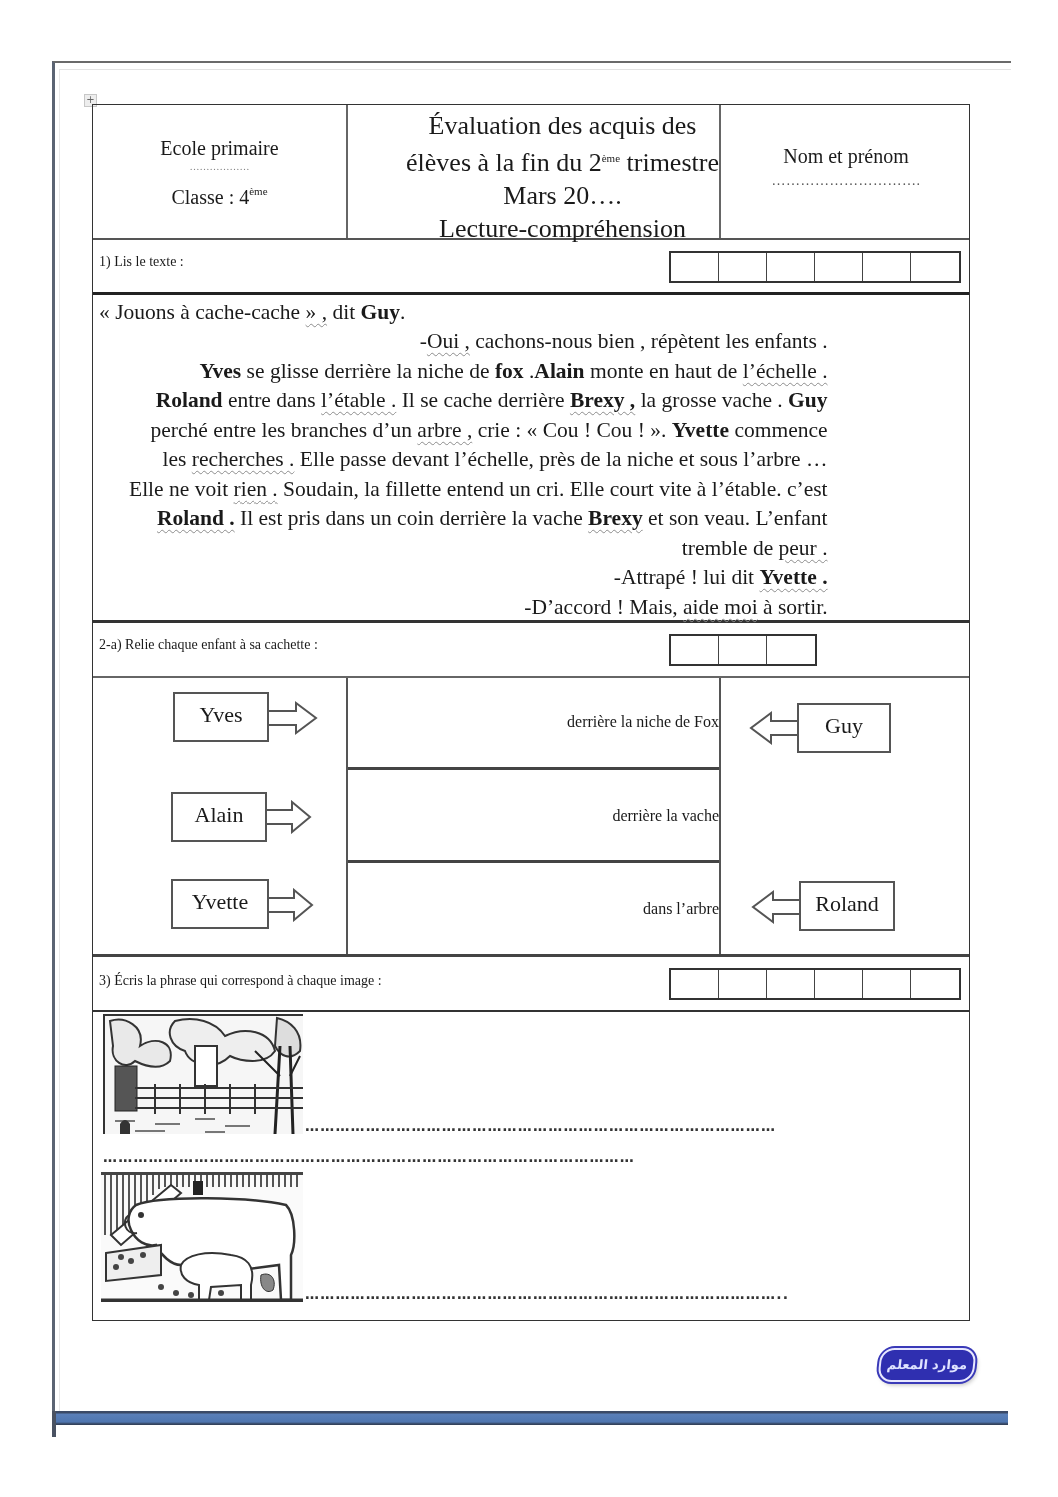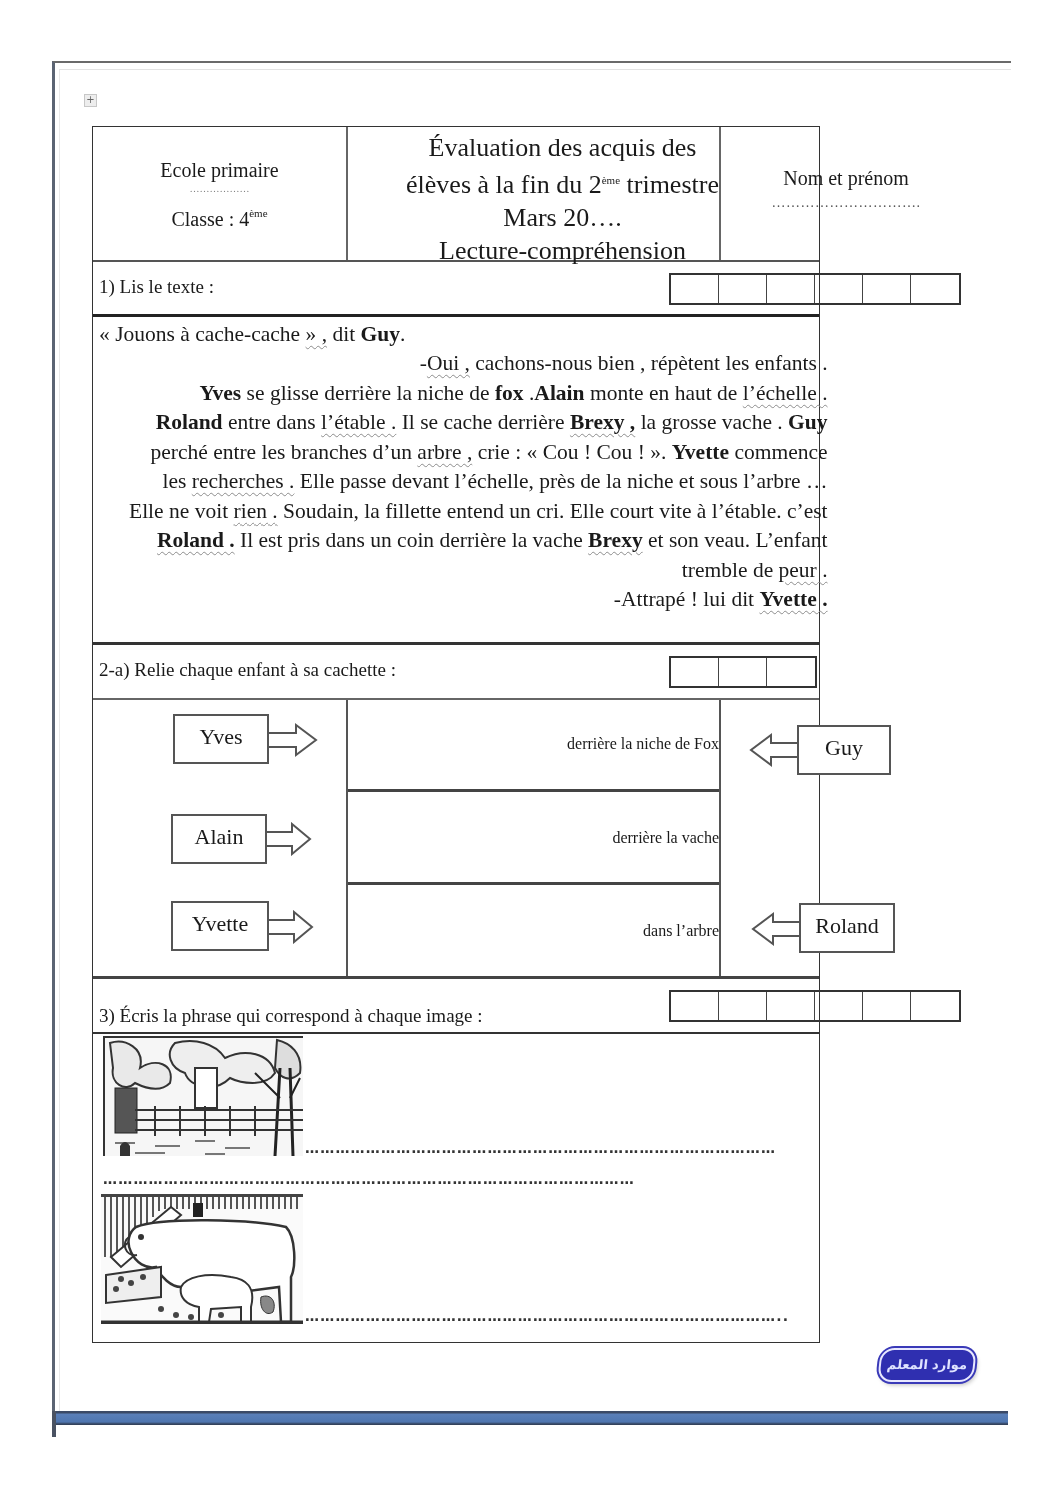--- a/index.html
+++ b/index.html
@@ -7,41 +7,41 @@
 
   
   .page-frame { position: absolute; left: 52px; top: 61px; width: 956px; height: 1352px; border-top: 2px solid #6a6a6a; border-left: 3px solid #5b6473; }
   .page-frame-inner { position: absolute; left: 4px; top: 6px; right: 0; bottom: 0; border-top: 1px solid #e3e3e3; border-left: 1px solid #e8e8e8; }
   .bottom-bar { position: absolute; left: 52px; top: 1411px; width: 956px; height: 14px; background: linear-gradient(#3b4a66 0, #3b4a66 2px, #5a7fb8 3px, #4f76b0 11px, #33425c 13px); }
   .bottom-bar-tick { position: absolute; left: 52px; top: 1411px; width: 4px; height: 26px; background: #4a5262; }
 
   .table-move-handle { position: absolute; left: 84px; top: 94px; width: 11px; height: 11px; border: 1px solid #c7c7c7; background: #ededed; color: #666; font-size: 10px; line-height: 10px; text-align: center; font-family: "DejaVu Sans", sans-serif; }
 
   
-  .sheet { position: absolute; left: 92px; top: 104px; width: 728px; height: 1217px; border: 1.5px solid #333; box-sizing: border-box; margin-top: 22px; }
+  .sheet { position: absolute; left: 92px; top: 104px; width: 878px; height: 1217px; border: 1.5px solid #333; box-sizing: border-box; }
 
   .row { position: absolute; left: 0; width: 100%; box-sizing: border-box; }
 
   
   .hdr { top: 0; height: 135px; border-bottom: 2px solid #555; }
   .hdr-cell { position: absolute; top: 0; height: 100%; box-sizing: border-box; text-align: center; }
   .hdr-left { left: 0; width: 255px; border-right: 2px solid #666; }
   .hdr-mid { left: 255px; width: 373px; border-right: 2px solid #666; }
   .hdr-right { left: 628px; width: 250px; }
   .school { position: absolute; top: 32px; left: 0; width: 100%; font-size: 20px; }
   .school-dots { position: absolute; top: 56px; left: 0; width: 100%; font-size: 10px; color: #777; letter-spacing: 0px; }
   .classe { position: absolute; top: 80px; left: 0; width: 100%; font-size: 20px; }
   .classe sup, .title sup { font-size: 11px; vertical-align: 9px; }
   .title { position: absolute; top: 4px; left: 0; width: 100%; font-size: 26px; line-height: 33px; padding-left: 29px; }
   .title div { white-space: nowrap; }
   .nom { position: absolute; top: 40px; left: 0; width: 100%; font-size: 20px; }
   .nom-dots { position: absolute; top: 68px; left: 0; width: 100%; font-size: 14px; color: #555; letter-spacing: 0.5px; }
 
   
-  .q-label { position: absolute; left: 6px; font-size: 19px; white-space: nowrap; }
+  .q-label { position: absolute; left: 6px; font-size: 14px; white-space: nowrap; }
   .score { position: absolute; display: flex; border: 2px solid #333; box-sizing: border-box; height: 32px; }
   .score-cell { width: 48px; height: 100%; border-right: 1.5px solid #444; box-sizing: border-box; }
   .score-cell:last-child { border-right: none; }
 
   .q1 { top: 135px; height: 55px; border-bottom: 3px solid #222; }
   .q1 .q-label { top: 14px; }
   .q1 .score { left: 576px; top: 11px; }
 
   .reading { top: 190px; height: 328px; border-bottom: 3px solid #333; font-size: 21.5px; line-height: 29.5px; text-align: right; }
   .reading p { margin: 0; white-space: nowrap; }
@@ -62,21 +62,21 @@
   .place { position: absolute; left: 0; width: 100%; box-sizing: border-box; text-align: right; font-size: 16px; }
   .place.p0 { top: 0; height: 92px; border-bottom: 3px solid #444; line-height: 88px; }
   .place.p1 { top: 92px; height: 93px; border-bottom: 3px solid #444; line-height: 92px; padding-left: 20px; }
   .place.p2 { top: 185px; height: 94px; line-height: 92px; }
 
   .name-box { position: absolute; border: 2px solid #555; box-sizing: border-box; font-size: 22px; background: #fff; }
   .name-box span { position: absolute; left: 0; width: 100%; text-align: center; }
   .arrow { position: absolute; }
 
   .q3 { top: 852px; height: 55px; border-bottom: 2.5px solid #333; }
-  .q3 .q-label { top: 26px; }
+  .q3 .q-label { top: 16px; }
   .q3 .score { left: 576px; top: 11px; }
 
   .images { top: 907px; height: 310px; }
   .pic { position: absolute; box-sizing: border-box; overflow: hidden; background: #fafafa; }
   .dots { position: absolute; font-size: 14px; color: #333; letter-spacing: 1.2px; white-space: nowrap; font-family: "DejaVu Sans", sans-serif; font-weight: bold; }
 
   .logo { position: absolute; left: 879px; top: 1348px; width: 92px; height: 30px; border-radius: 14px; background: #2f2fb0; border: 2px solid #e8e8ff; box-shadow: 0 0 0 2px #3a3ab8, 2px 3px 4px rgba(0,0,0,0.25); color: #dfe3ff; font-family: "DejaVu Sans", sans-serif; font-size: 13px; font-weight: bold; text-align: center; line-height: 30px; transform: skew(-6deg); }
 </style>
 </head>
 <body>
@@ -127,20 +127,21 @@
     <div class="body">
       <p><span class="dash">-</span><span class="u">Oui ,</span><span> cachons-nous bien , répètent les enfants .</span></p>
       <p><b>Yves</b><span> se glisse derrière la niche de </span><b>fox</b><span> .</span><b>Alain</b><span> monte en haut de </span><span class="u">l’échelle .</span></p>
       <p><b>Roland</b><span> entre dans </span><span class="u">l’étable .</span><span> Il se cache derrière </span><b class="u">Brexy ,</b><span> la grosse vache . </span><b>Guy</b></p>
       <p><span>perché entre les branches d’un </span><span class="u">arbre ,</span><span> crie : « Cou ! Cou ! ». </span><b>Yvette</b><span> commence</span></p>
       <p><span>les </span><span class="u">recherches .</span><span> Elle passe devant l’échelle, près de la niche et sous l’arbre …</span></p>
       <p><span>Elle ne voit </span><span class="u">rien .</span><span> Soudain, la fillette entend un cri. Elle court vite à l’étable. c’est</span></p>
       <p><b class="u">Roland .</b><span> Il est pris dans un coin derrière la vache </span><b class="u">Brexy</b><span> et son veau. L’enfant</span></p>
       <p><span>tremble de </span><span class="u">peur .</span></p>
       <p style="margin-left:-28px"><span class="dash">-</span><span>Attrapé ! lui dit </span><b class="u">Yvette .</b></p>
+      <p style="margin-left:-28px"><span class="dash">-</span><span>D’accord ! Mais, </span><span class="u">aide  moi</span><span> à sortir.</span></p>
     </div>
   </div>
 
   <div class="row q2">
     <div class="q-label">2-a) Relie chaque enfant à sa cachette :</div>
     <div class="score">
       <div class="score-cell"></div>
       <div class="score-cell"></div>
       <div class="score-cell"></div>
     </div>

